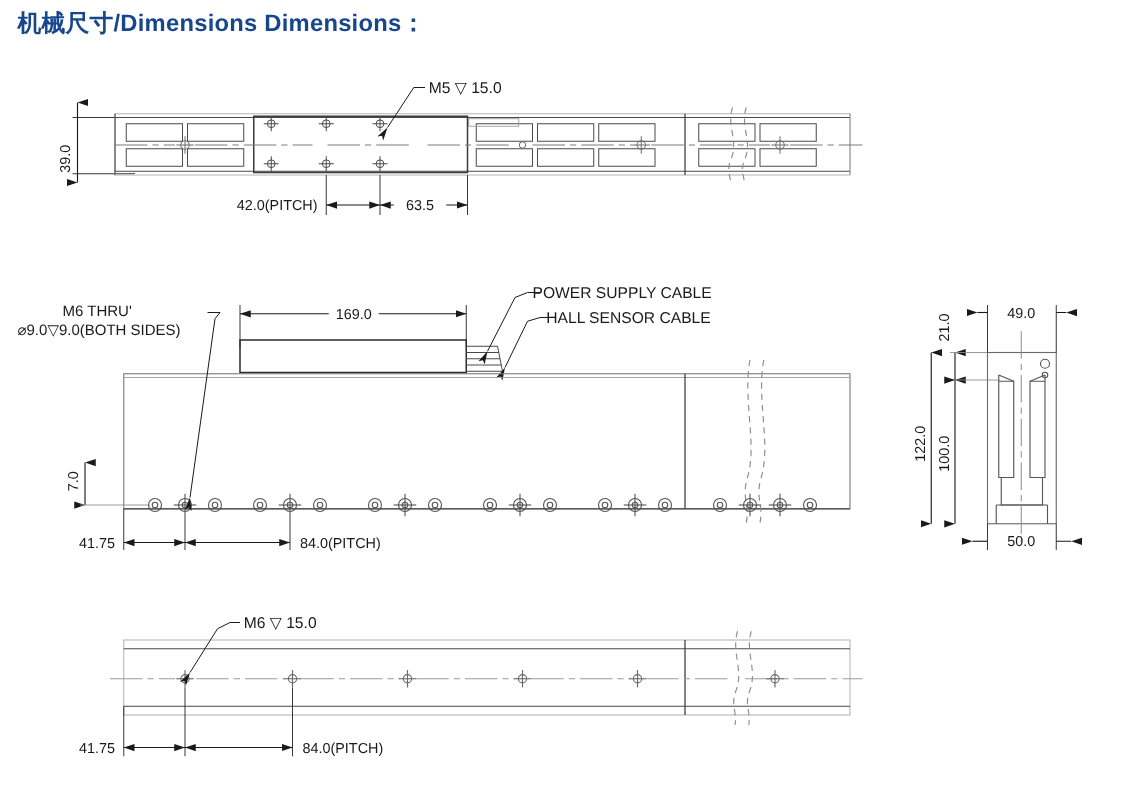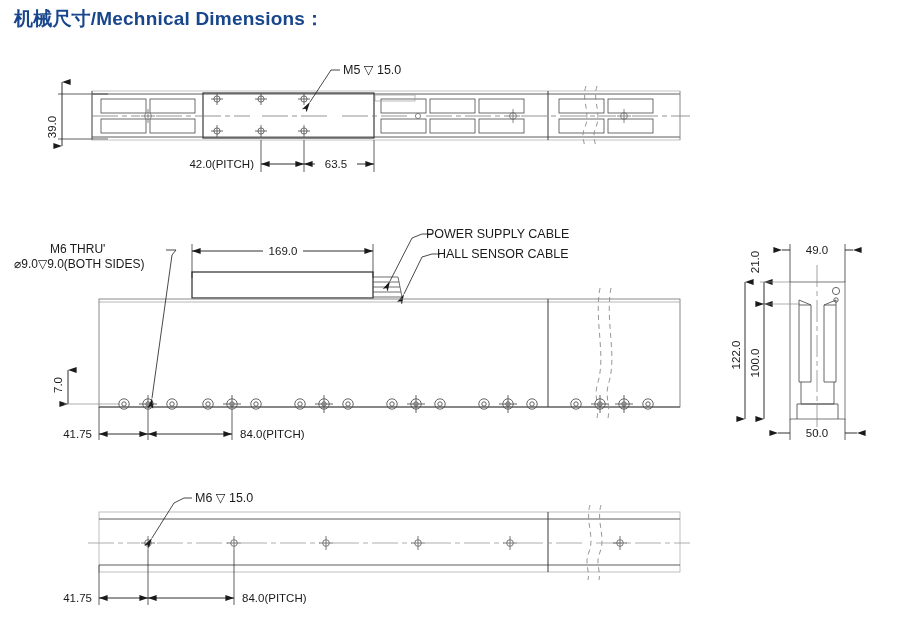--- a/index.html
+++ b/index.html
@@ -34,21 +34,21 @@
   text {
     font-family: "Liberation Sans", sans-serif;
     fill: #1a1a1a;
   }
 </style>
 </head>
 <body>
 
 <div id="drawing-root">
 
-  <div class="page-title">机械尺寸/Mechnical Dimensions：</div>
+  <div class="page-title">机械尺寸/Dimensions Dimensions：</div>
 
   <svg width="899" height="635" viewBox="0 0 899 635">
     <defs>
       <marker id="arrL" markerWidth="9" markerHeight="7" refX="8.6" refY="3.5" orient="auto" markerUnits="userSpaceOnUse">
         <path d="M8.6,3.5 L0,0.6 L0,6.4 Z" fill="#1a1a1a"></path>
       </marker>
       <marker id="arrR" markerWidth="9" markerHeight="7" refX="0.4" refY="3.5" orient="auto" markerUnits="userSpaceOnUse">
         <path d="M0.4,3.5 L9,0.6 L9,6.4 Z" fill="#1a1a1a"></path>
       </marker>
       <marker id="arrU" markerWidth="7" markerHeight="9" refX="3.5" refY="8.6" orient="auto" markerUnits="userSpaceOnUse">

